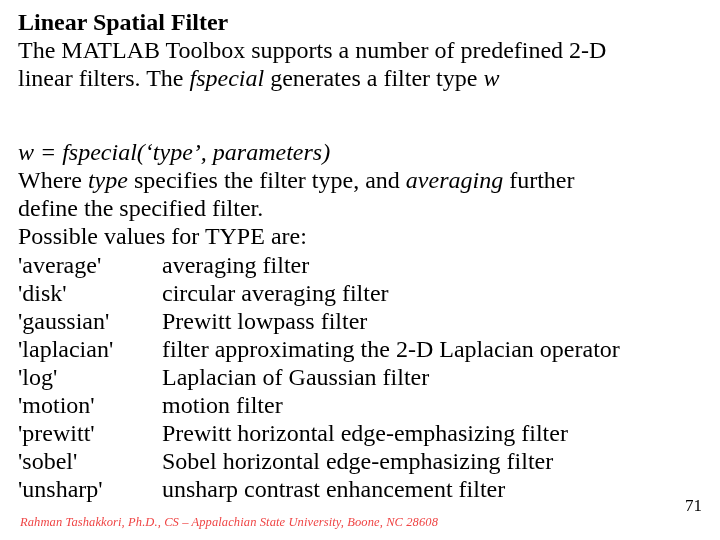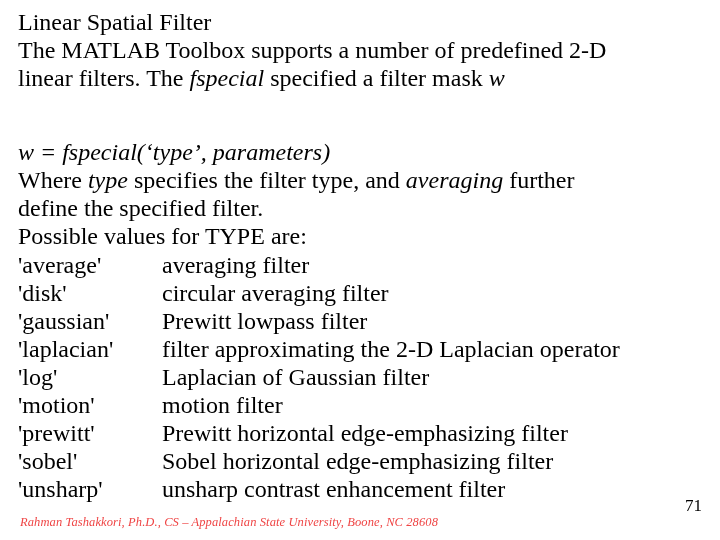--- a/index.html
+++ b/index.html
@@ -16,21 +16,21 @@
   .slide {
     position: relative;
     width: 720px;
     height: 540px;
     box-sizing: border-box;
     padding: 8px 16px 0 18px;
   }
   .line {
     line-height: 1.17;
   }
-  .bold { font-weight: normal; }
+  .bold { font-weight: bold; }
   .italic { font-style: italic; margin-top: 46px; }
   .row {
     display: flex;
     line-height: 1.17;
   }
   .col-key {
     width: 144px;
     flex: 0 0 144px;
   }
   .col-val {
@@ -55,21 +55,21 @@
 </head>
 <body>
 
 <div class="slide">
 
   <div class="line bold">Linear Spatial Filter</div>
 
   <div class="line">The MATLAB Toolbox supports a number of predefined 2-D</div>
 
   <div class="line">
-    <span>linear filters.  The </span><span class="italic">fspecial</span><span> specified a filter mask </span><span class="italic">w</span>
+    <span>linear filters.  The </span><span class="italic">fspecial</span><span> generates a filter type </span><span class="italic">w</span>
   </div>
 
   <div class="line italic">w = fspecial(‘type’, parameters)</div>
 
   <div class="line">
     <span>Where </span><span class="italic">type</span><span> specifies the filter type, and </span><span class="italic">averaging</span><span> further</span>
   </div>
 
   <div class="line">define the specified filter.</div>
 

